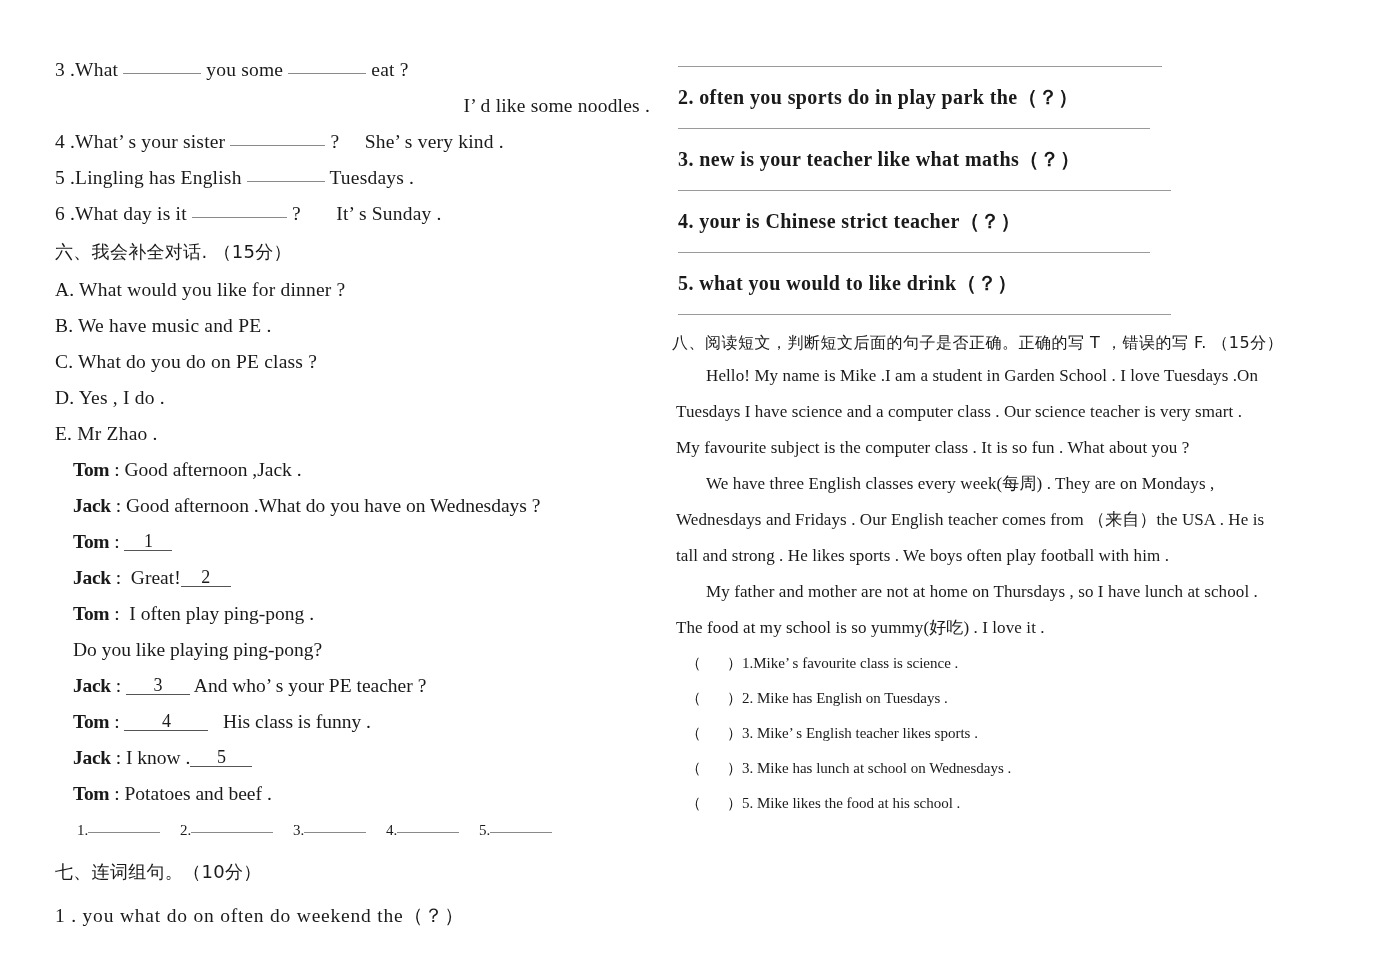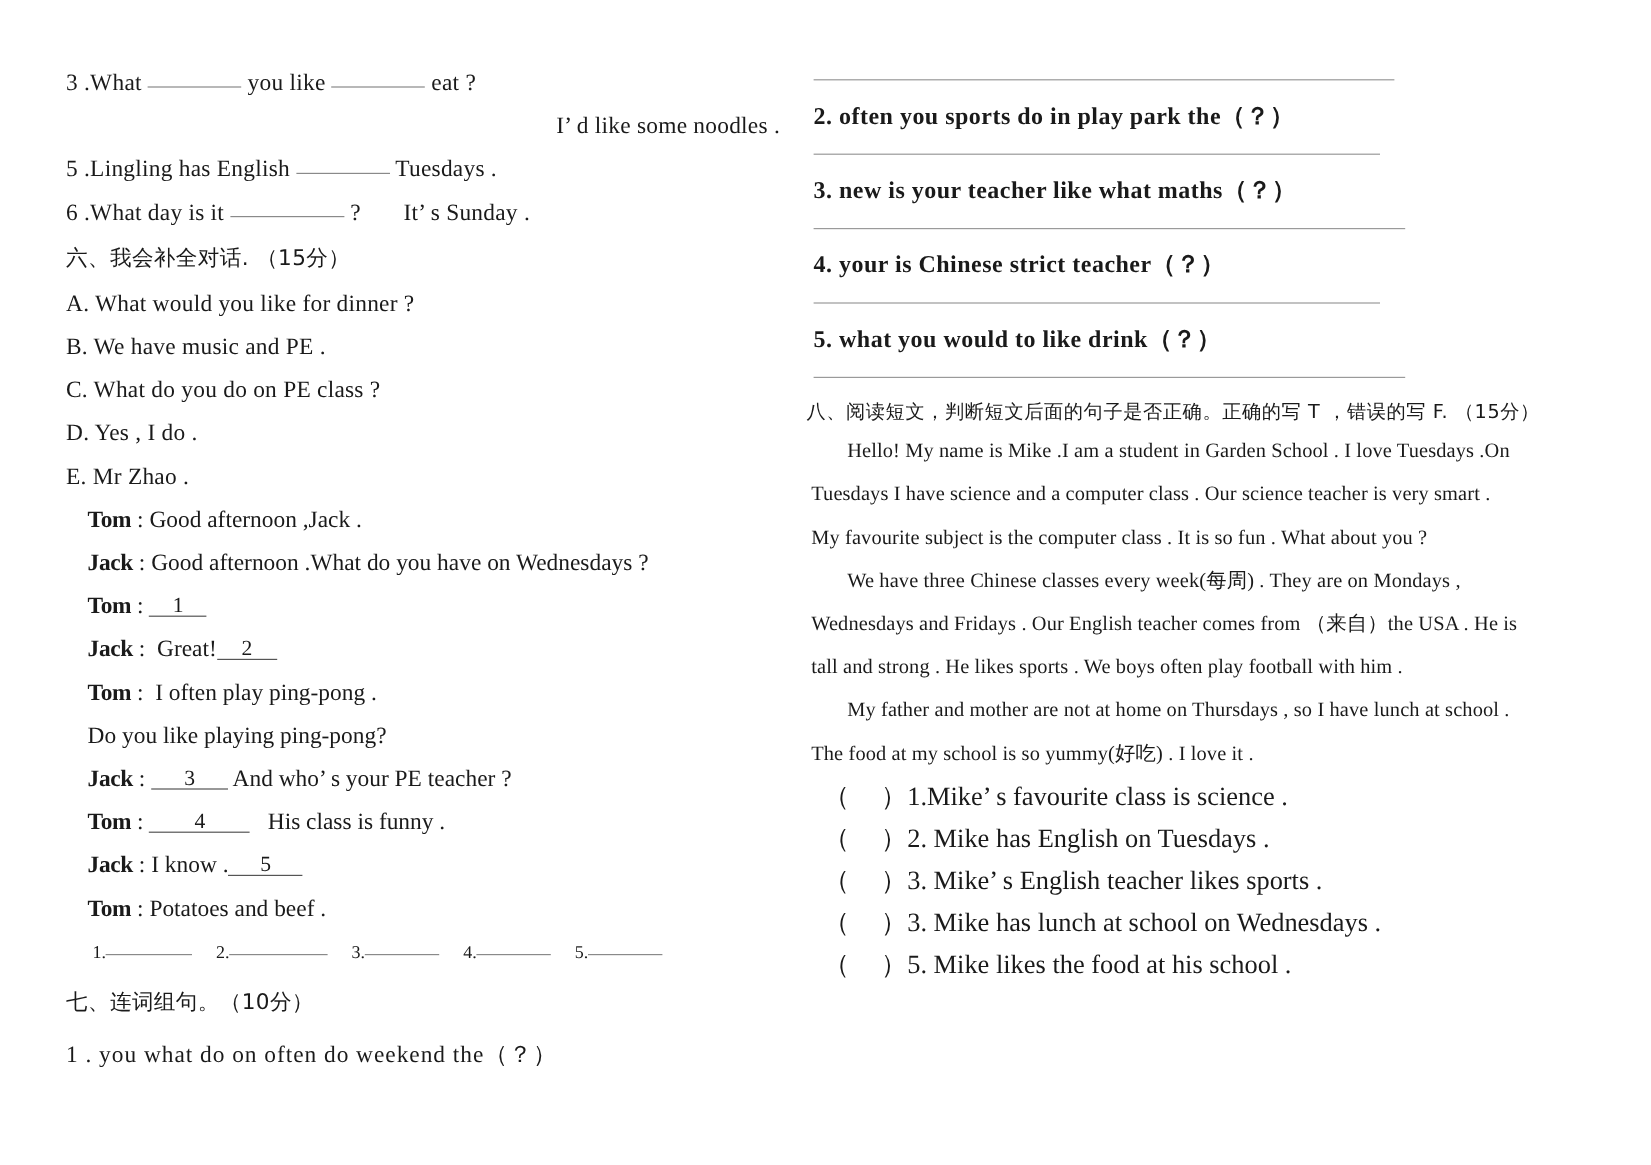--- a/index.html
+++ b/index.html
@@ -131,46 +131,53 @@
     line-height: 36px;
     letter-spacing: .1px;
     padding-left: 8px;
   }
   .passage .prow {
     white-space: nowrap;
   }
   .passage .pindent { padding-left: 30px; }
 
   .tf {
-    font-size: 22px;
+    font-size: 15px;
     line-height: 35px;
     white-space: nowrap;
     padding-left: 18px;
   }
   .tf .paren { letter-spacing: 0; }
   .tf-gap { display: inline-block; width: 26px; }
 </style>
 </head>
 <body>
 
 <div class="page">
   <div class="columns">
 
     <div class="col col-left">
 
       <div class="line">
         <span>3 .What</span>
         <span class="blank b-md"></span>
-        <span>you like</span>
+        <span>you some</span>
         <span class="blank b-md"></span>
         <span>eat ?</span>
       </div>
 
       <div class="line indent-1">I’ d like some noodles .</div>
 
+      <div class="line">
+        <span>4  .What’ s your sister</span>
+        <span class="blank b-lg"></span>
+        <span>?</span>
+        &nbsp;&nbsp;&nbsp;
+        <span>She’ s very kind .</span>
+      </div>
 
       <div class="line">
         <span>5 .Lingling has English</span>
         <span class="blank b-md"></span>
         <span>Tuesdays .</span>
       </div>
 
       <div class="line">
         <span>6 .What day is it</span>
         <span class="blank b-lg"></span>
@@ -276,21 +283,21 @@
 
       <div class="wo-line">5.  what   you would to like drink（？）</div>
       <div class="ansrule w3"></div>
 
       <div class="cn" style="font-size:16px; line-height:30px; padding-left:4px; margin-top:2px;">八、阅读短文，判断短文后面的句子是否正确。正确的写 T ，错误的写 F. （15分）</div>
 
       <div class="passage">
         <div class="prow pindent">Hello! My name is Mike .I am a student in Garden School . I love Tuesdays .On</div>
         <div class="prow">Tuesdays I have science and a computer class . Our science teacher is very smart .</div>
         <div class="prow">My favourite subject is the computer class . It is so fun . What about you ?</div>
-        <div class="prow pindent">We have three Chinese classes every week(每周) . They are on Mondays ,</div>
+        <div class="prow pindent">We have three English classes every week(每周) . They are on Mondays ,</div>
         <div class="prow">Wednesdays and Fridays . Our English teacher comes from （来自）the USA . He is</div>
         <div class="prow">tall and strong . He likes sports . We boys often play football with him .</div>
         <div class="prow pindent">My father and mother are not at home on Thursdays , so I have lunch at school .</div>
         <div class="prow">The food at my school is so yummy(好吃) . I love it .</div>
       </div>
 
       <div class="tf">
         <span class="paren">（</span><span class="tf-gap"></span><span class="paren">）</span><span>1.Mike’ s favourite class is science .</span>
       </div>
       <div class="tf">

